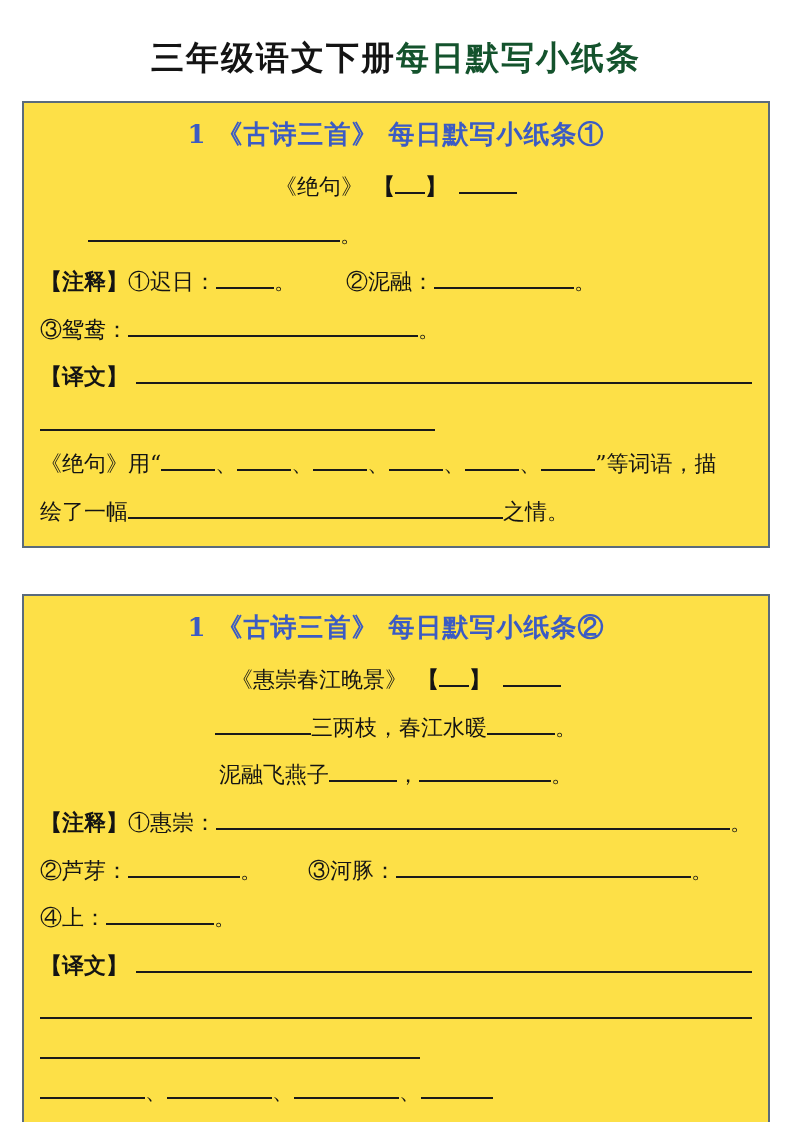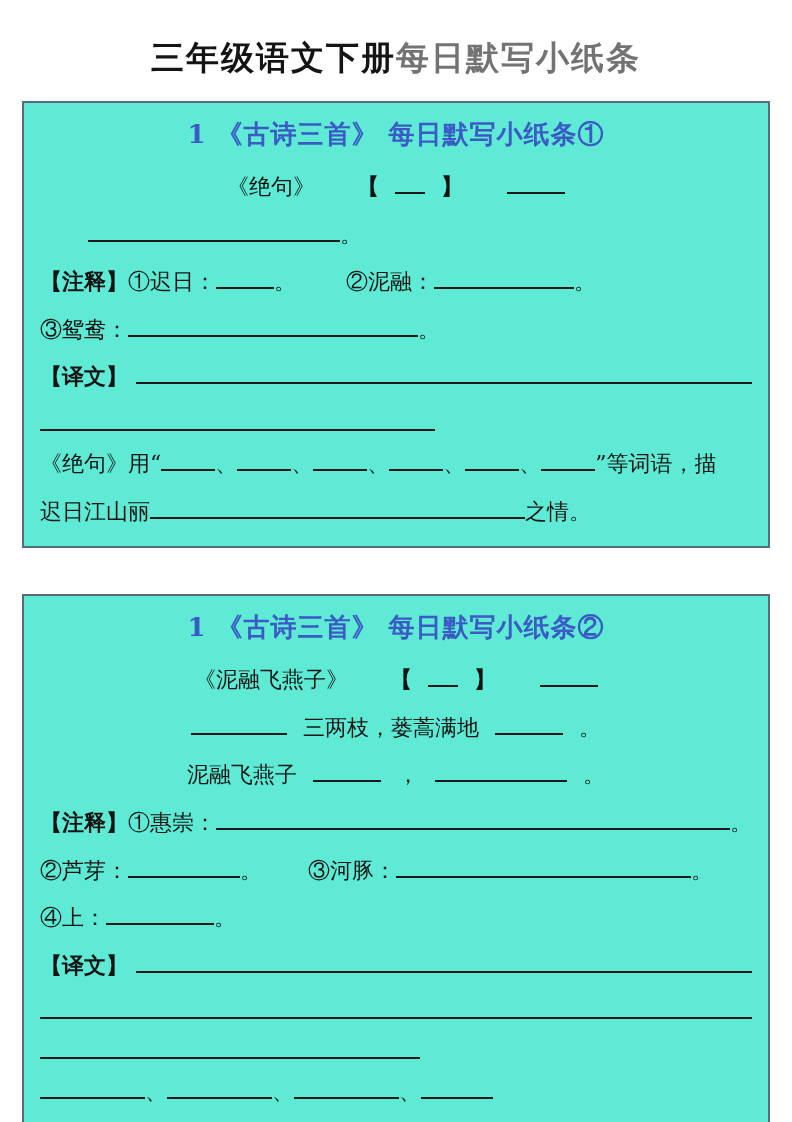--- a/index.html
+++ b/index.html
@@ -5,36 +5,36 @@
   html,body { margin:0; padding:0; background:#ffffff; }
   .page {
     width:792px; min-height:1122px; box-sizing:border-box;
     padding-top:36px; position:relative;
     font-family:"DejaVu Serif","Liberation Serif",serif; color:#141414;
   }
   .title {
     text-align:center; font-size:33px; font-weight:bold;
     margin:0 0 20px 0; letter-spacing:2px;
   }
-  .title .red { color:#737373; }
+  .title .red { color:#14532d; }
   .cards { }
   .card {
     border:2px solid #5a6b7c; margin:14px 22px;
-    padding:8px 16px 14px 16px; box-sizing:border-box; background:#5eead4;
+    padding:8px 16px 14px 16px; box-sizing:border-box; background:#fde047;
   }
   .card + .card { margin-top:46px; }
   .card-header {
     color:#3b5bc4; text-align:center; font-size:26px; font-weight:600;
     margin:6px 0 8px 0; letter-spacing:1px;
   }
   .line {
     display:flex; align-items:baseline; padding:8px 0 6px 0;
     font-size:22px; line-height:1.3;
   }
-  .line.center { justify-content:center;gap:16px; }
+  .line.center { justify-content:center; }
   .text { white-space:pre; }
   .text.bold { font-weight:bold; }
   .blank {
     display:inline-block; height:24px;
     border-bottom:2px solid #1a1a1a; flex:0 0 auto;
   }
   .blank.flex { flex:1 1 auto; }
   .gap { display:inline-block; flex:0 0 auto; }
 </style>
 </head>
@@ -92,40 +92,40 @@
           <span class="blank" style="width: 54px;"></span>
           <span class="text">、</span>
           <span class="blank" style="width: 54px;"></span>
           <span class="text">、</span>
           <span class="blank" style="width: 54px;"></span>
           <span class="text">、</span>
           <span class="blank" style="width: 54px;"></span>
           <span class="text">”等词语，描</span>
         </div>
         <div class="line">
-          <span class="text">迟日江山丽</span>
+          <span class="text">绘了一幅</span>
           <span class="blank" style="width: 225px;"></span>
           <span class="blank" style="width: 150px;"></span>
           <span class="text">之情。</span>
         </div>
       </section>
       <section class="card">
         <h2 class="card-header">1 《古诗三首》  每日默写小纸条②</h2>
         <div class="line center">
-          <span class="text">《泥融飞燕子》</span>
+          <span class="text">《惠崇春江晚景》</span>
           <span class="gap" style="width: 10px;"></span>
           <span class="text bold">【</span>
           <span class="blank" style="width: 30px;"></span>
           <span class="text bold">】</span>
           <span class="gap" style="width: 12px;"></span>
           <span class="blank" style="width: 58px;"></span>
         </div>
         <div class="line center">
           <span class="blank" style="width: 96px;"></span>
-          <span class="text">三两枝，蒌蒿满地</span>
+          <span class="text">三两枝，春江水暖</span>
           <span class="blank" style="width: 68px;"></span>
           <span class="text">。</span>
         </div>
         <div class="line center">
           <span class="text">泥融飞燕子</span>
           <span class="blank" style="width: 68px;"></span>
           <span class="text">，</span>
           <span class="blank" style="width: 132px;"></span>
           <span class="text">。</span>
         </div>

